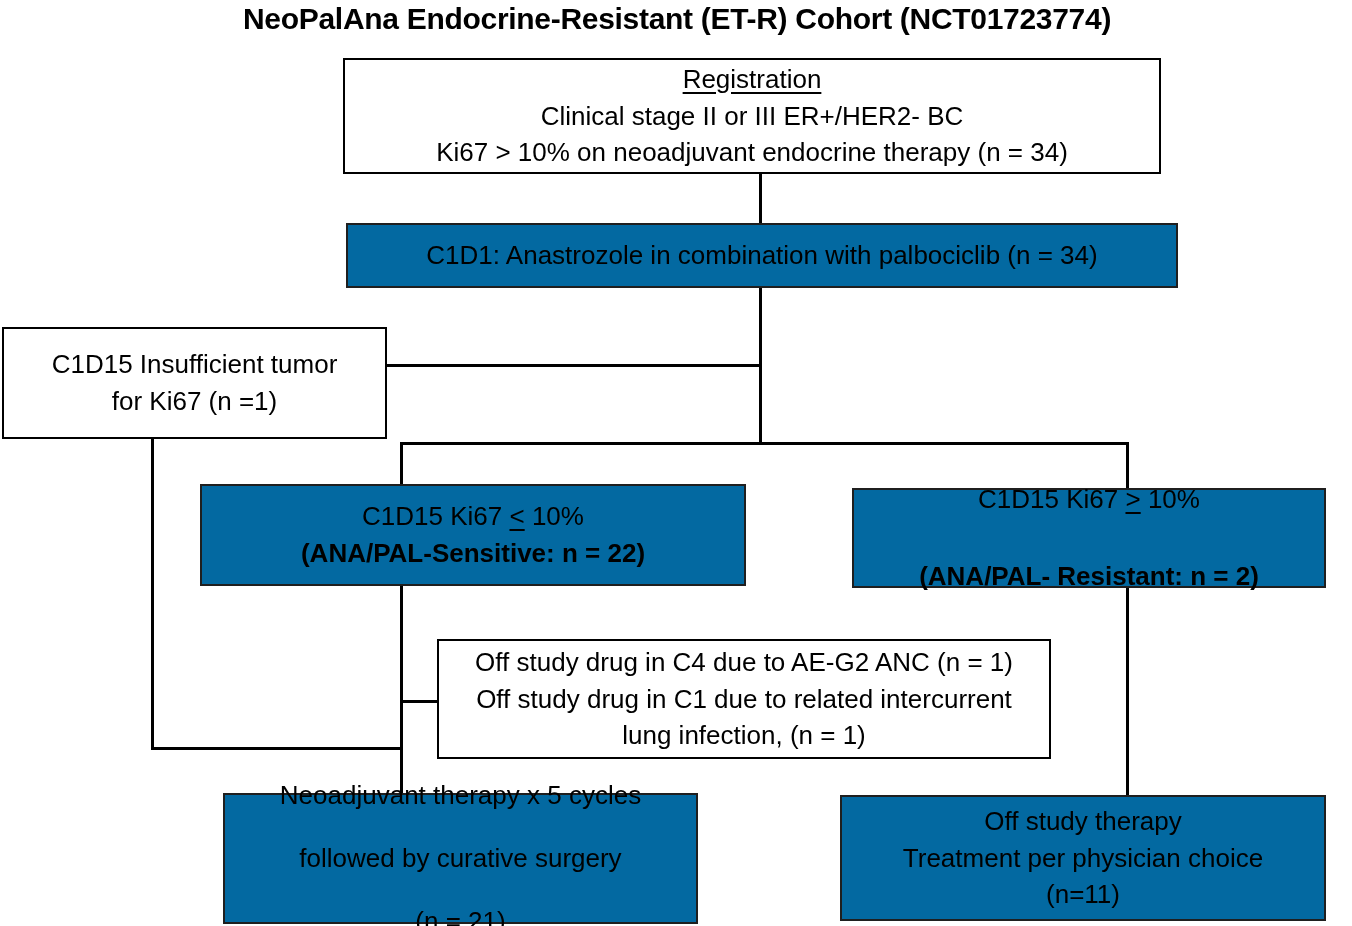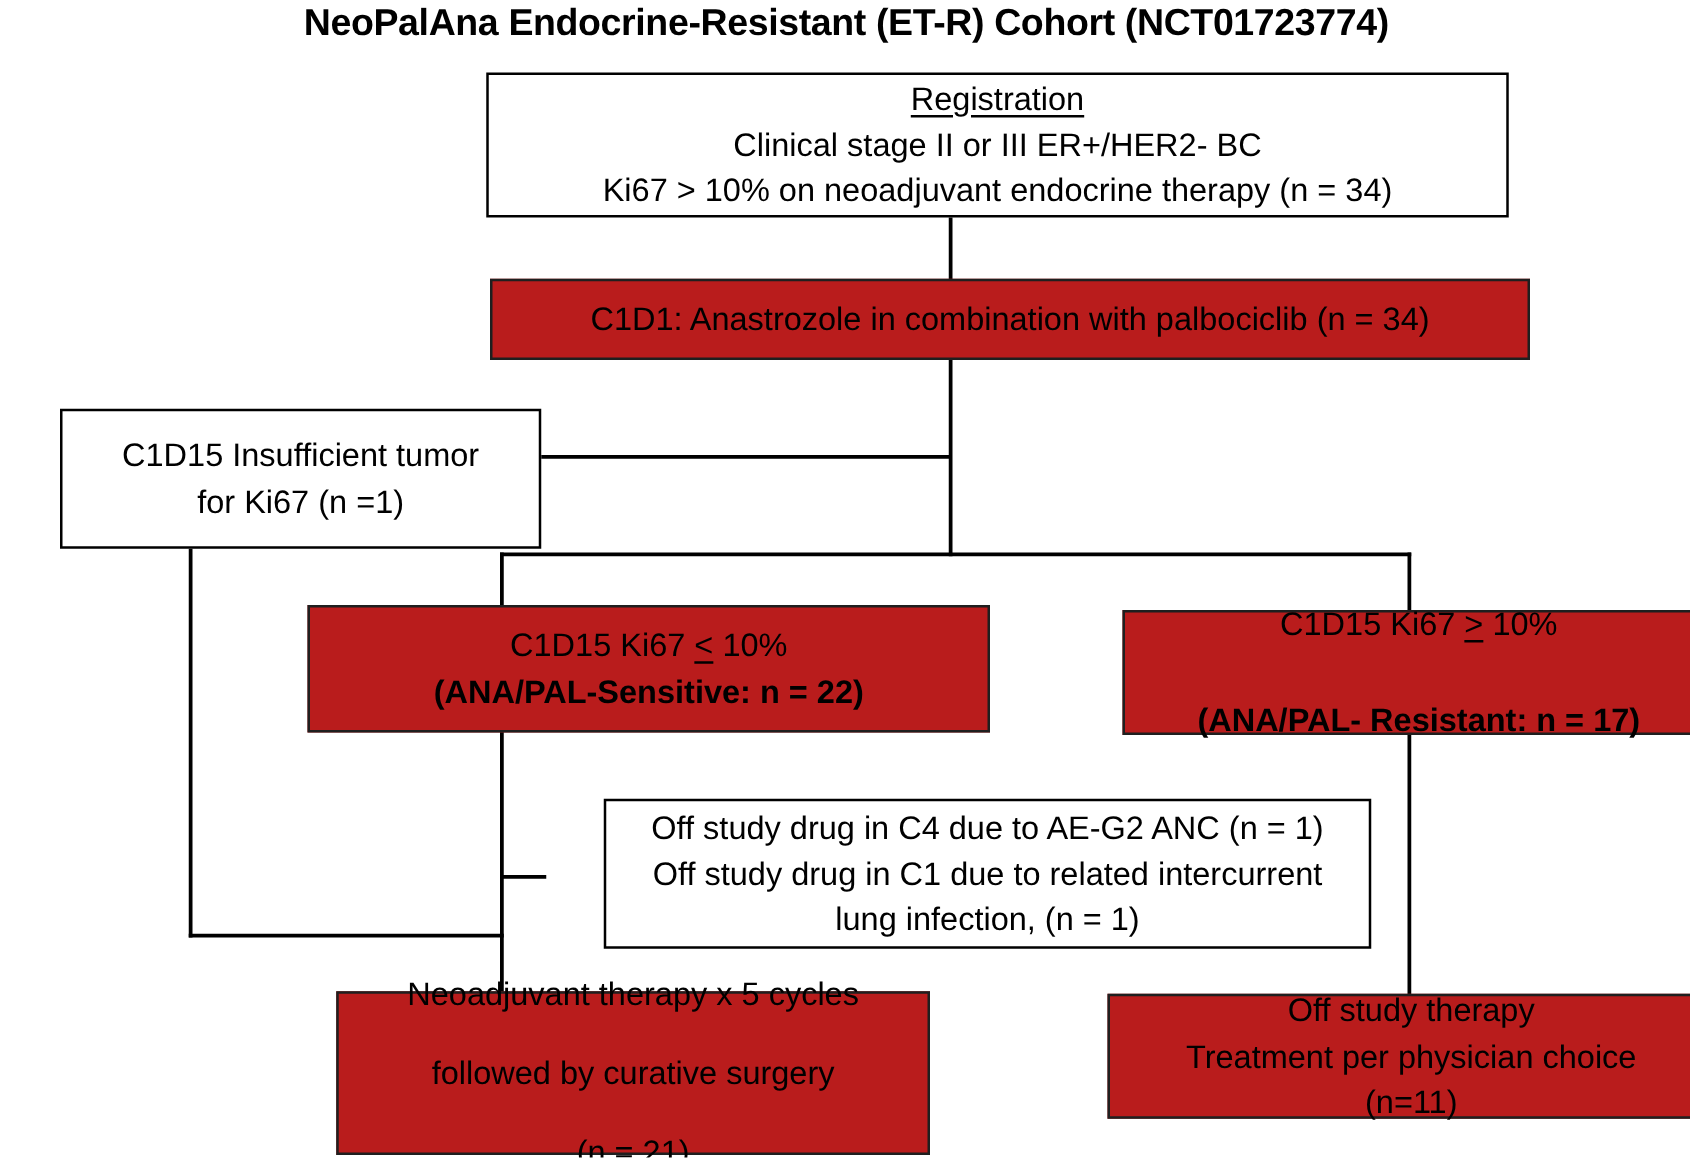--- a/index.html
+++ b/index.html
@@ -23,38 +23,37 @@
     position: absolute;
     box-sizing: border-box;
     border: 2px solid #000;
     display: flex;
     flex-direction: column;
     justify-content: center;
     align-items: center;
     text-align: center;
     font-size: 26px;
     line-height: 1.42;
-    margin-left: 46px;
   }
   .white { background: #ffffff; border-color: #000000; }
-  .blue  { background: #b91c1c; border-color: #1f1f1f; }
+  .blue  { background: #0369a1; border-color: #1f1f1f; }
   .line  { position: absolute; background: #000000; }
   .u { text-decoration: underline; text-underline-offset: 4px; }
   .b { font-weight: bold; }
   .nowrap { white-space: nowrap; }
 
   
   #registration { left: 343px; top: 58px;  width: 818px; height: 116px; }
   #c1d1         { left: 346px; top: 223px; width: 832px; height: 65px;  }
   #insufficient { left: 2px;   top: 327px; width: 385px; height: 112px;  }
   #sensitive    { left: 200px; top: 484px; width: 546px; height: 102px; text-align: center; }
   #resistant    { left: 852px; top: 488px; width: 474px; height: 100px; gap: 40px; }
   #offdrug      { left: 437px; top: 639px; width: 614px; height: 120px; }
   #neoadjuvant  { left: 223px; top: 793px; width: 475px; height: 131px; gap: 26px; }
-  #offtherapy   { left: 840px; top: 795px; width: 486px; height: 100px; }
+  #offtherapy   { left: 840px; top: 795px; width: 486px; height: 126px; }
 
   
   #l-reg-c1d1      { left: 759px;  top: 173px; width: 3px;   height: 51px;  }
   #l-c1d1-branch   { left: 759px;  top: 287px; width: 3px;   height: 158px; }
   #l-insuff-right  { left: 386px;  top: 364px; width: 375px; height: 3px;   }
   #l-branch        { left: 400px;  top: 442px; width: 729px; height: 3px;   }
   #l-branch-sens   { left: 400px;  top: 442px; width: 3px;   height: 43px;  }
   #l-branch-resist { left: 1126px; top: 442px; width: 3px;   height: 47px;  }
   #l-sens-neo      { left: 400px;  top: 585px; width: 3px;   height: 209px; }
   #l-resist-off    { left: 1126px; top: 587px; width: 3px;   height: 209px; }
@@ -102,21 +101,21 @@
   </div>
   <div class="b nowrap">(ANA/PAL-Sensitive: n = 22)</div>
 </div>
 
 <div class="box blue" id="resistant">
   <div class="nowrap">
     <span>C1D15 Ki67</span>
     <span class="u">&gt;</span>
     <span>10%</span>
   </div>
-  <div class="b nowrap">(ANA/PAL- Resistant: n = 17)</div>
+  <div class="b nowrap">(ANA/PAL- Resistant: n = 2)</div>
 </div>
 
 <div class="box white" id="offdrug">
   <div class="nowrap">Off study drug in C4 due to AE-G2 ANC (n = 1)</div>
   <div class="nowrap">Off study drug in C1 due to related intercurrent</div>
   <div class="nowrap">lung infection, (n = 1)</div>
 </div>
 
 <div class="box blue" id="neoadjuvant">
   <div class="nowrap">Neoadjuvant therapy x 5 cycles</div>

